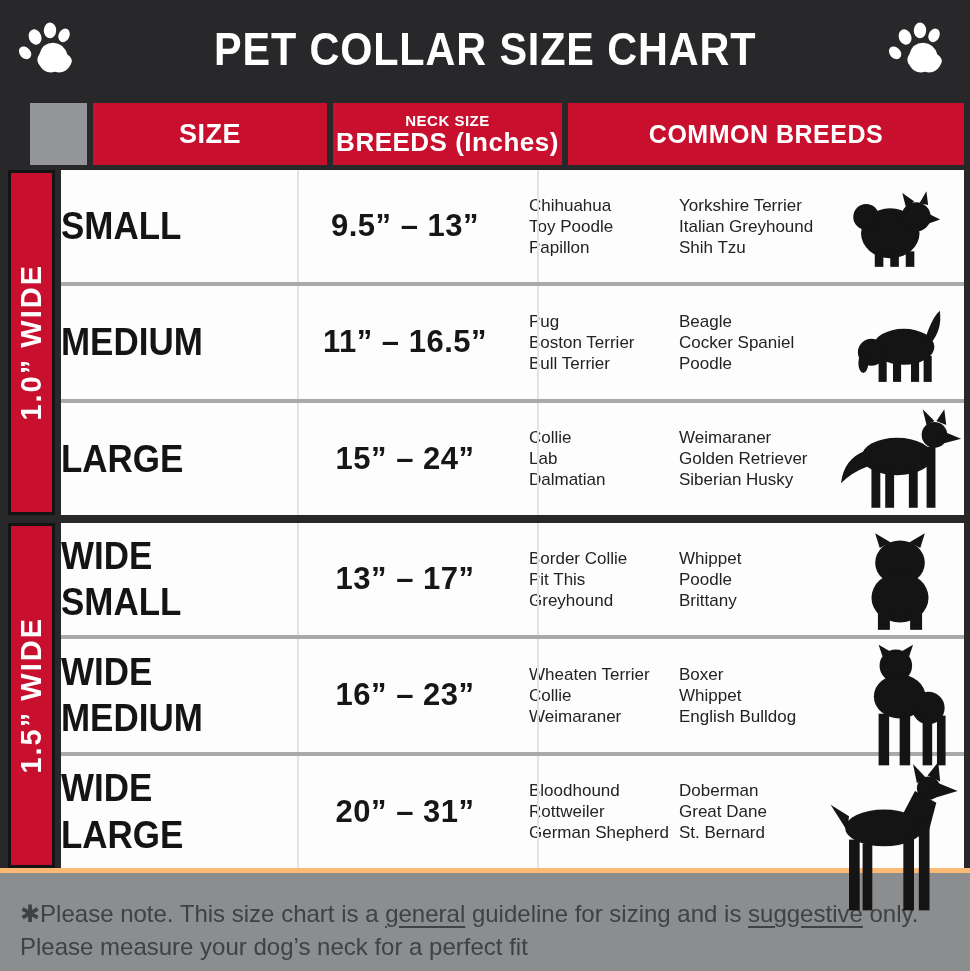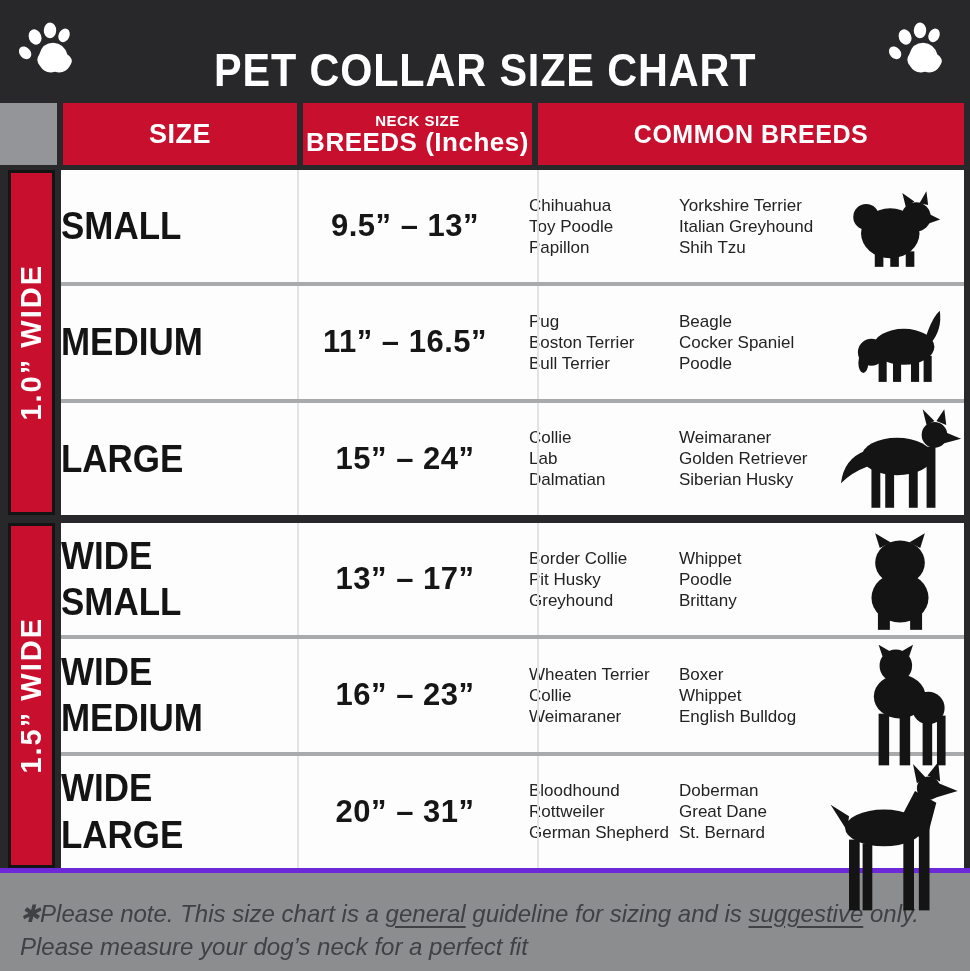--- a/index.html
+++ b/index.html
@@ -2,31 +2,31 @@
 <html><head>
 <meta charset="utf-8">
 <style>
   html,body { margin:0; padding:0; background:#4a4a4c; }
   .page {
     width:970px; height:971px; position:relative; overflow:hidden;
     background:#28282a; font-family:"Liberation Sans", sans-serif;
     margin:0 auto;
   }
   
-  .top-header { height:97px; position:relative; display:flex; align-items:flex-end; justify-content:center; }
+  .top-header { height:97px; position:relative; display:flex; align-items:center; justify-content:center; }
   .title {
     color:#ffffff; font-size:47px; font-weight:700; letter-spacing:1px;
     transform:scaleX(0.88); white-space:nowrap;
   }
   .paw { position:absolute; top:18px; width:58px; height:62px; }
   .paw.left  { left:16px; }
   .paw.right { right:26px; }
 
   
-  .col-head { display:flex; height:62px; margin-top:6px; }
+  .col-head { display:flex; height:62px; margin-top:6px;padding-left:30px; }
   .corner { width:57px; background:#939598; }
   .hcell {
     background:#C8102E; color:#fff; font-weight:700;
     display:flex; flex-direction:column; align-items:center; justify-content:center;
     letter-spacing:0.5px;
   }
   .hc-size   { width:234px; margin-left:6px; font-size:27px; }
   .hc-length { width:229px; margin-left:6px; }
   .hc-breeds { flex:1; margin-left:6px; margin-right:6px; font-size:25px; }
   .neck-size-label { font-size:15px; line-height:16px; }
@@ -72,23 +72,23 @@
   .dog-pomeranian { right:16px; top:16px; width:100px; height:86px; }
   .dog-beagle     { right:2px;  top:14px; width:120px; height:90px; }
   .dog-shepherd   { right:0px;  top:6px;  width:128px; height:104px; }
   .dog-bulldog    { right:18px; top:8px;  width:92px;  height:102px; }
   .dog-pitbull    { right:6px;  top:4px;  width:110px; height:128px; }
   .dog-doberman   { right:2px;  top:6px;  width:160px; height:160px; }
 
   
   .footer {
     position:absolute; top:868px; left:0; right:0; bottom:0;
-    background:#8b8d8f; border-top:5px solid #6d28d9; z-index:1;
+    background:#8b8d8f; border-top:5px solid #fdba74; z-index:1;
     box-sizing:border-box; padding:24px 18px 0 20px;
-    color:#3f4145; font-size:24px; line-height:33px;font-style:italic;
+    color:#3f4145; font-size:24px; line-height:33px;
   }
   .u { text-decoration:underline; text-underline-offset:4px; }
 </style>
 </head>
 <body>
 
 <div class="page">
 
   <div class="top-header">
     <span class="paw left">
@@ -235,21 +235,21 @@
         <div class="band">
           <div class="band-label">1.5” WIDE</div>
         </div>
         <div class="rows">
           <div class="row">
             <div class="cell-size"><span class="condense">WIDE SMALL</span></div>
             <div class="cell-length">13” – 17”</div>
             <div class="cell-breeds">
               <div class="breeds-col">
                 <div class="breed">Border Collie</div>
-                <div class="breed">Pit Husky</div>
+                <div class="breed">Pit This</div>
                 <div class="breed">Greyhound</div>
               </div>
               <div class="breeds-col right">
                 <div class="breed">Whippet</div>
                 <div class="breed">Poodle</div>
                 <div class="breed">Brittany</div>
               </div>
             </div>
             <span class="dog dog-bulldog">
               <svg viewBox="0 0 100 110">

